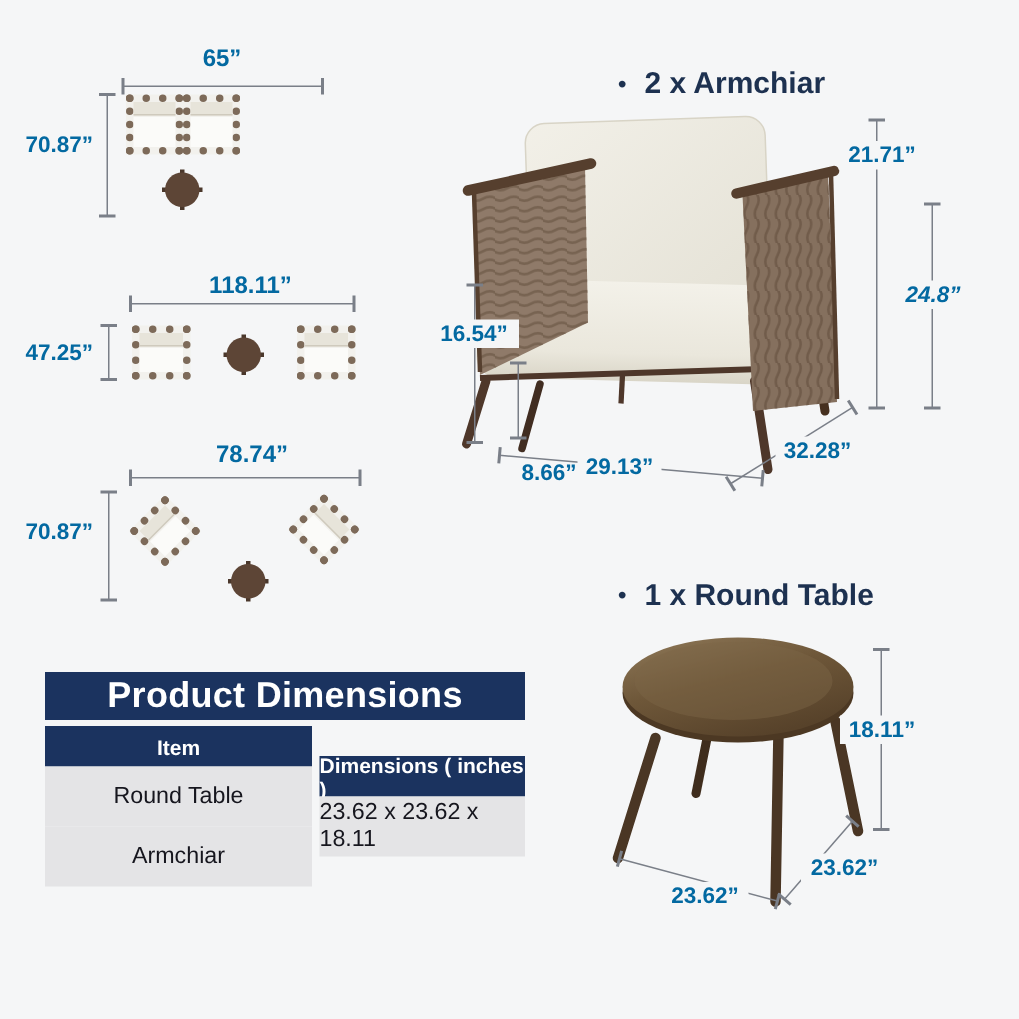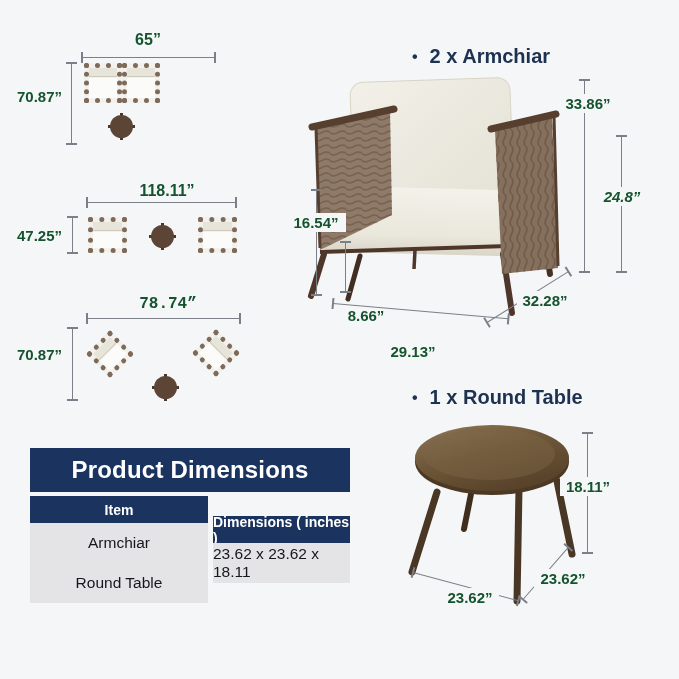--- a/index.html
+++ b/index.html
@@ -10,21 +10,21 @@
   }
   
   .dim-h { position:absolute; height:0; border-top:1.6px solid #7a7f88; }
   .dim-h::before,.dim-h::after { content:""; position:absolute; top:-5.6px; width:1.6px; height:11px; background:#7a7f88; }
   .dim-h::before { left:-0.8px; } .dim-h::after { right:-0.8px; }
   .dim-v { position:absolute; width:0; border-left:1.6px solid #7a7f88; }
   .dim-v::before,.dim-v::after { content:""; position:absolute; left:-5.6px; width:11px; height:1.6px; background:#7a7f88; }
   .dim-v::before { top:-0.8px; } .dim-v::after { bottom:-0.8px; }
   .rot { transform-origin:left center; }
   .dim-label {
-    position:absolute; font-size:15px; font-weight:700; color:#14532d;
+    position:absolute; font-size:15px; font-weight:700; color:#0369a1;
     background:#f5f6f7; text-align:center; line-height:1.15; padding:1px 2px;
     white-space:nowrap;
   }
   .alr { text-align:right; }
   
   .tvchair { position:absolute; border:5px dotted #7d6a59; background:#f2f1ed; }
   .tvchair .back { position:absolute; left:0; right:0; top:0; height:9px; background:#e7e4da; border-bottom:1px solid #cfcabd; }
   .tvchair .seat { position:absolute; left:0; right:0; top:10px; bottom:0; background:#fbfbf9; }
   .rotl { transform:rotate(-45deg); }
   .rotr { transform:rotate(45deg); }
@@ -33,21 +33,21 @@
   .tvtable .nub { position:absolute; background:#4a372b; }
   .nub-n { left:12px; top:0; width:3px; height:4px; }
   .nub-s { left:12px; bottom:0; width:3px; height:4px; }
   .nub-w { left:0; top:12px; width:4px; height:3px; }
   .nub-e { right:0; top:12px; width:4px; height:3px; }
   
   .heading { position:absolute; display:flex; align-items:center; color:#1d3150; font-weight:700; font-size:20px; }
   .heading .blt { font-size:16px; margin-right:12px; }
   
   .spec { position:absolute; left:30px; top:448px; width:320px; }
-  .spec-title { height:44px; background:#1b335f; color:#ffffff; font-weight:700; font-size:24px;
+  .spec-title { height:32px; background:#1b335f; color:#ffffff; font-weight:700; font-size:24px;
     display:flex; align-items:center; justify-content:center; letter-spacing:0.2px; }
   .spec-grid { margin-top:4px; display:flex; gap:5px; }
   .spec-col1 { width:178px; } .spec-col2 { flex:1;justify-content:center; }
   .spec-col { display:flex; flex-direction:column; }
   .spec-head { height:27px; background:#1b335f; color:#ffffff; font-weight:700; font-size:14px;
     display:flex; align-items:center; justify-content:center; }
   .spec-cell { height:40px; background:#e4e4e6; color:#16161e; font-size:15.5px;
     display:flex; align-items:center; justify-content:center; }
   svg { position:absolute; }
 </style>
@@ -94,21 +94,21 @@
     <div class="tvtable" style="left:149px; top:223px;">
       <div class="nub nub-n"></div>
       <div class="nub nub-s"></div>
       <div class="nub nub-w"></div>
       <div class="nub nub-e"></div>
       <div class="disc"></div>
     </div>
   </div>
 
   <div>
-    <div class="dim-label" style="left:96px; top:294px; width:144px; font-size:16px;font-family:Liberation Mono, monospace;">78.74”</div>
+    <div class="dim-label" style="left:96px; top:294px; width:144px; font-size:16px;">78.74”</div>
     <div class="dim-h" style="left:87px; top:318px; width:153px;"></div>
     <div class="dim-v" style="left:72px; top:328px; height:72px;"></div>
     <div class="dim-label alr" style="left:6px; top:345px; width:58px;">70.87”</div>
     <div class="tvchair rotl" style="left:93px; top:337px; width:34px; height:34px;">
       <div class="back"></div>
       <div class="seat"></div>
     </div>
     <div class="tvchair rotr" style="left:199px; top:336px; width:34px; height:34px;">
       <div class="back"></div>
       <div class="seat"></div>
@@ -161,33 +161,33 @@
     <polygon points="18,62 92,45 94,149 22,184" fill="url(#wh)" opacity="0.8"></polygon>
     <line x1="14" y1="61" x2="96" y2="43" stroke="#563f2e" stroke-width="7" stroke-linecap="round"></line>
     <line x1="18" y1="62" x2="22" y2="182" stroke="#563f2e" stroke-width="3"></line>
     <polygon points="197,64 254,50 260,202 204,208" fill="#85705e"></polygon>
     <polygon points="197,64 254,50 260,202 204,208" fill="url(#wv)" opacity="0.85"></polygon>
     <line x1="193" y1="63" x2="258" y2="48" stroke="#563f2e" stroke-width="7" stroke-linecap="round"></line>
     <line x1="256" y1="50" x2="260" y2="200" stroke="#563f2e" stroke-width="3"></line>
   </svg>
 
   <div class="dim-v" style="left:584px; top:80px; height:192px;"></div>
-  <div class="dim-label" style="left:559px; top:94px; width:58px;">33.86”</div>
+  <div class="dim-label" style="left:559px; top:94px; width:58px;">21.71”</div>
 
   <div class="dim-v" style="left:621px; top:136px; height:136px;"></div>
   <div class="dim-label" style="left:598px; top:187px; width:48px;font-style:italic;">24.8”</div>
 
   <div class="dim-v" style="left:316px; top:190px; height:105px;"></div>
   <div class="dim-label" style="left:286px; top:213px; width:60px;">16.54”</div>
 
   <div class="dim-v" style="left:345px; top:242px; height:50px;"></div>
   <div class="dim-label" style="left:343px; top:258px; width:46px;margin-top:48px;">8.66”</div>
 
   <div class="dim-h rot" style="left:333px; top:303px; width:176px; transform:rotate(5deg);"></div>
-  <div class="dim-label" style="left:385px; top:302px; width:56px;margin-top:40px;">29.13”</div>
+  <div class="dim-label" style="left:385px; top:302px; width:56px;">29.13”</div>
 
   <div class="dim-h rot" style="left:487px; top:322px; width:96px; transform:rotate(-32deg);"></div>
   <div class="dim-label" style="left:517px; top:291px; width:56px;">32.28”</div>
 
   <div class="heading" style="left:412px; top:386px;">
     <span class="blt">•</span>
     <span>1 x Round Table</span>
   </div>
 
   <svg style="left:395px; top:421px;" width="200" height="195" viewBox="0 0 200 195">
@@ -214,22 +214,22 @@
   <div class="dim-label" style="left:534px; top:569px; width:58px;">23.62”</div>
 
   <div class="dim-h rot" style="left:413px; top:572px; width:109px; transform:rotate(15deg);"></div>
   <div class="dim-label" style="left:441px; top:588px; width:58px;">23.62”</div>
 
   <div class="spec">
     <div class="spec-title">Product Dimensions</div>
     <div class="spec-grid">
       <div class="spec-col spec-col1">
         <div class="spec-head">Item</div>
+        <div class="spec-cell">Round Table</div>
         <div class="spec-cell">Armchiar</div>
-        <div class="spec-cell">Round Table</div>
       </div>
       <div class="spec-col spec-col2">
         <div class="spec-head">Dimensions ( inches )</div>
         <div class="spec-cell">23.62 x 23.62 x 18.11</div>
       </div>
     </div>
   </div>
 
 </div>
 

